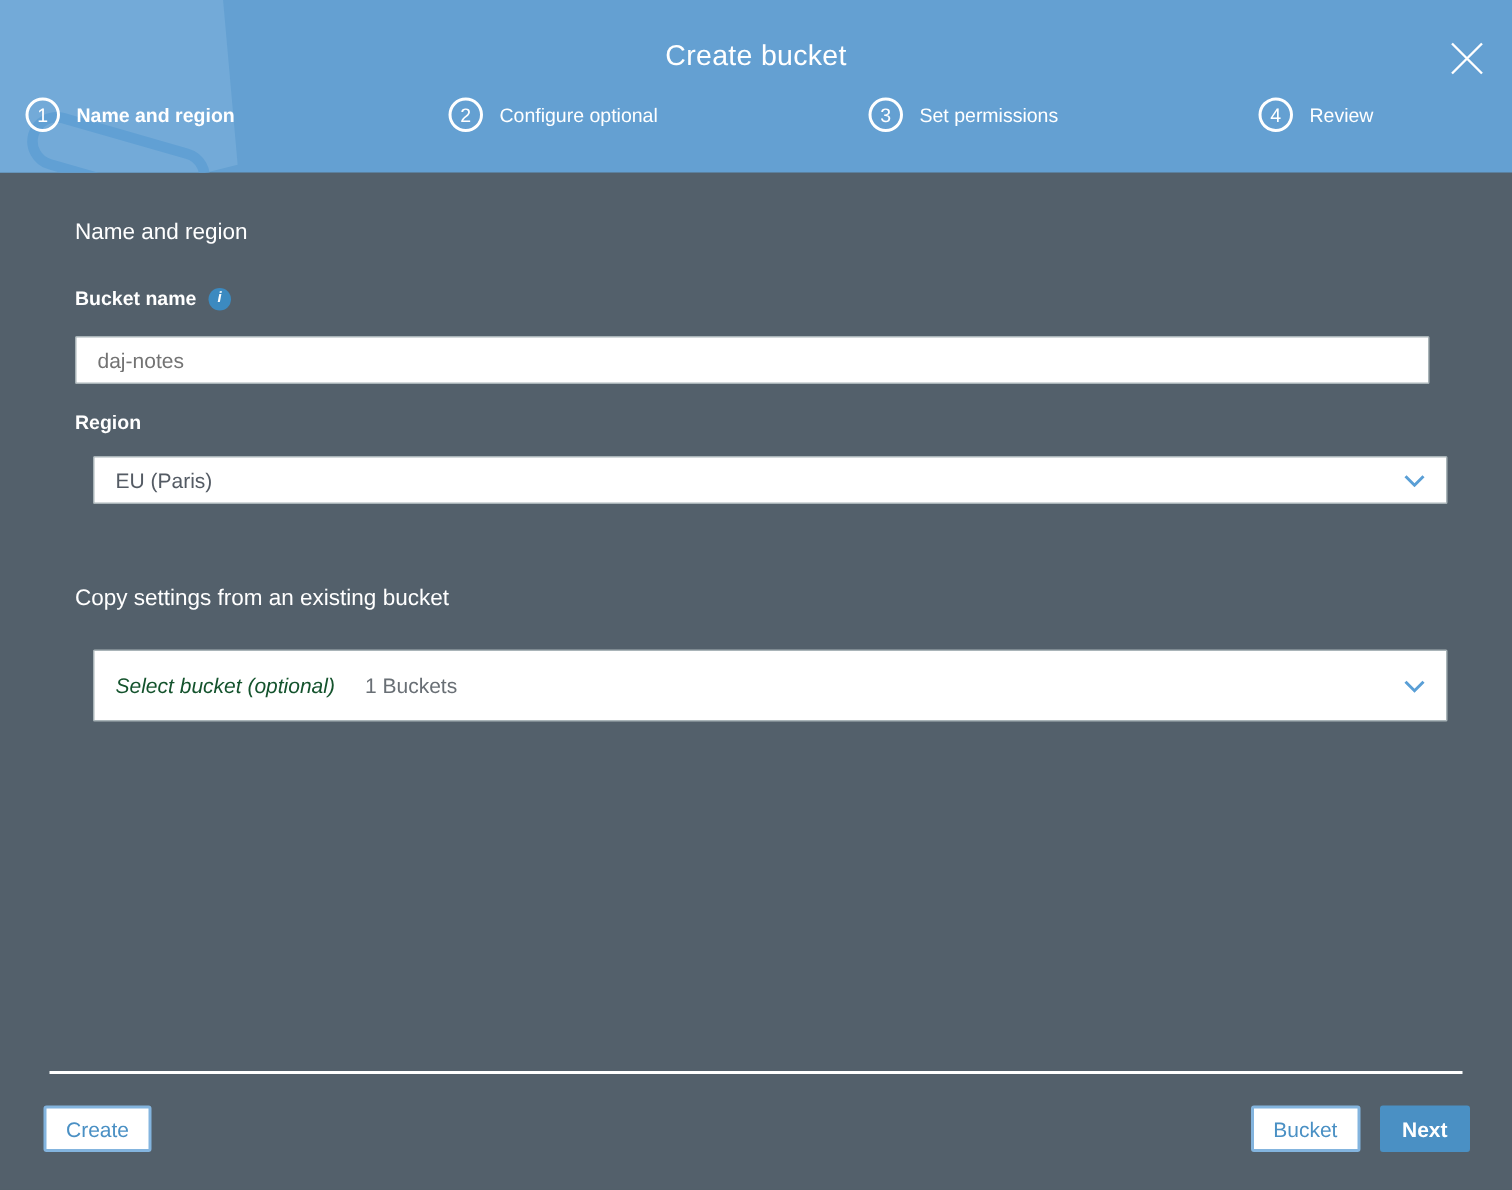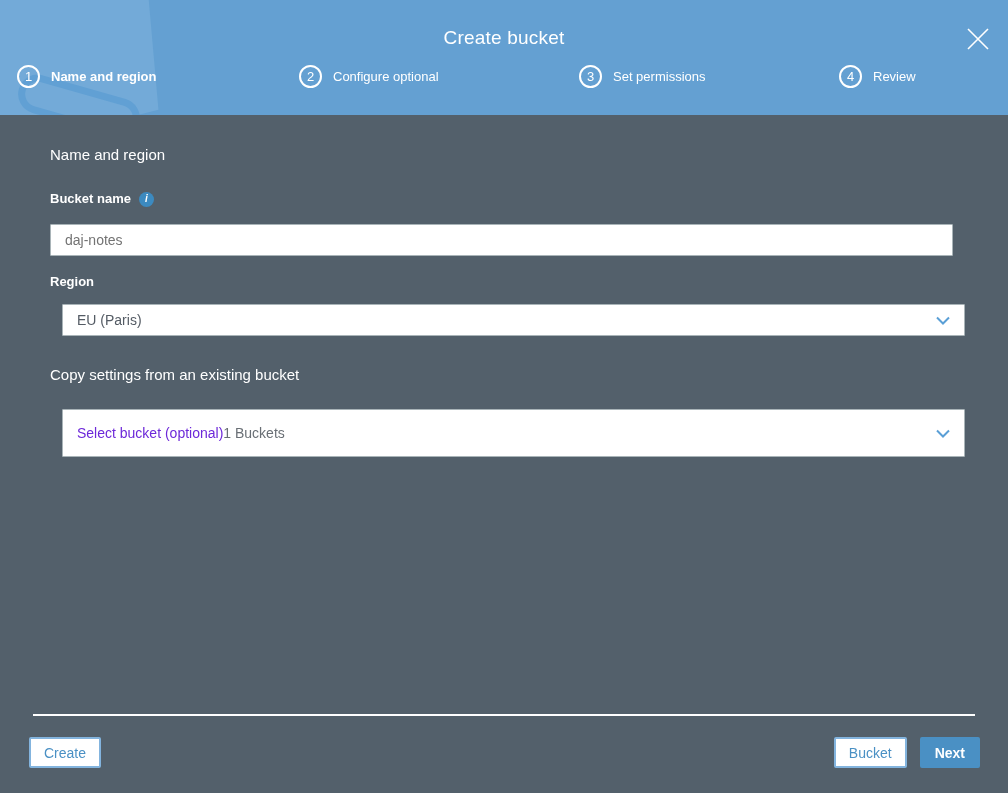--- a/index.html
+++ b/index.html
@@ -136,26 +136,27 @@
     border-radius:1px;
     display:flex;
     align-items:center;
     padding:0 14px;
     font-size:14px;
     color:#545b64;
     cursor:pointer;
     margin-left:12px;
   }
   .select .chevron { margin-left:auto; display:flex; }
-  .copy-heading { margin-top:30px; }
+  .copy-heading { margin-top:54px; }
   .select.tall { margin-top:25px; height:48px; }
   .placeholder {
-    color:#6d28d9;
-  }
-  .bucket-count { color:#696f75; }
+    font-style:italic;
+    color:#14532d;
+  }
+  .bucket-count { color:#696f75;padding-left:20px; }
 
   
   .divider {
     position:absolute;
     left:33px; right:33px;
     top:599px;
     height:2px;
     background:#ffffff;
   }
   .footer {

